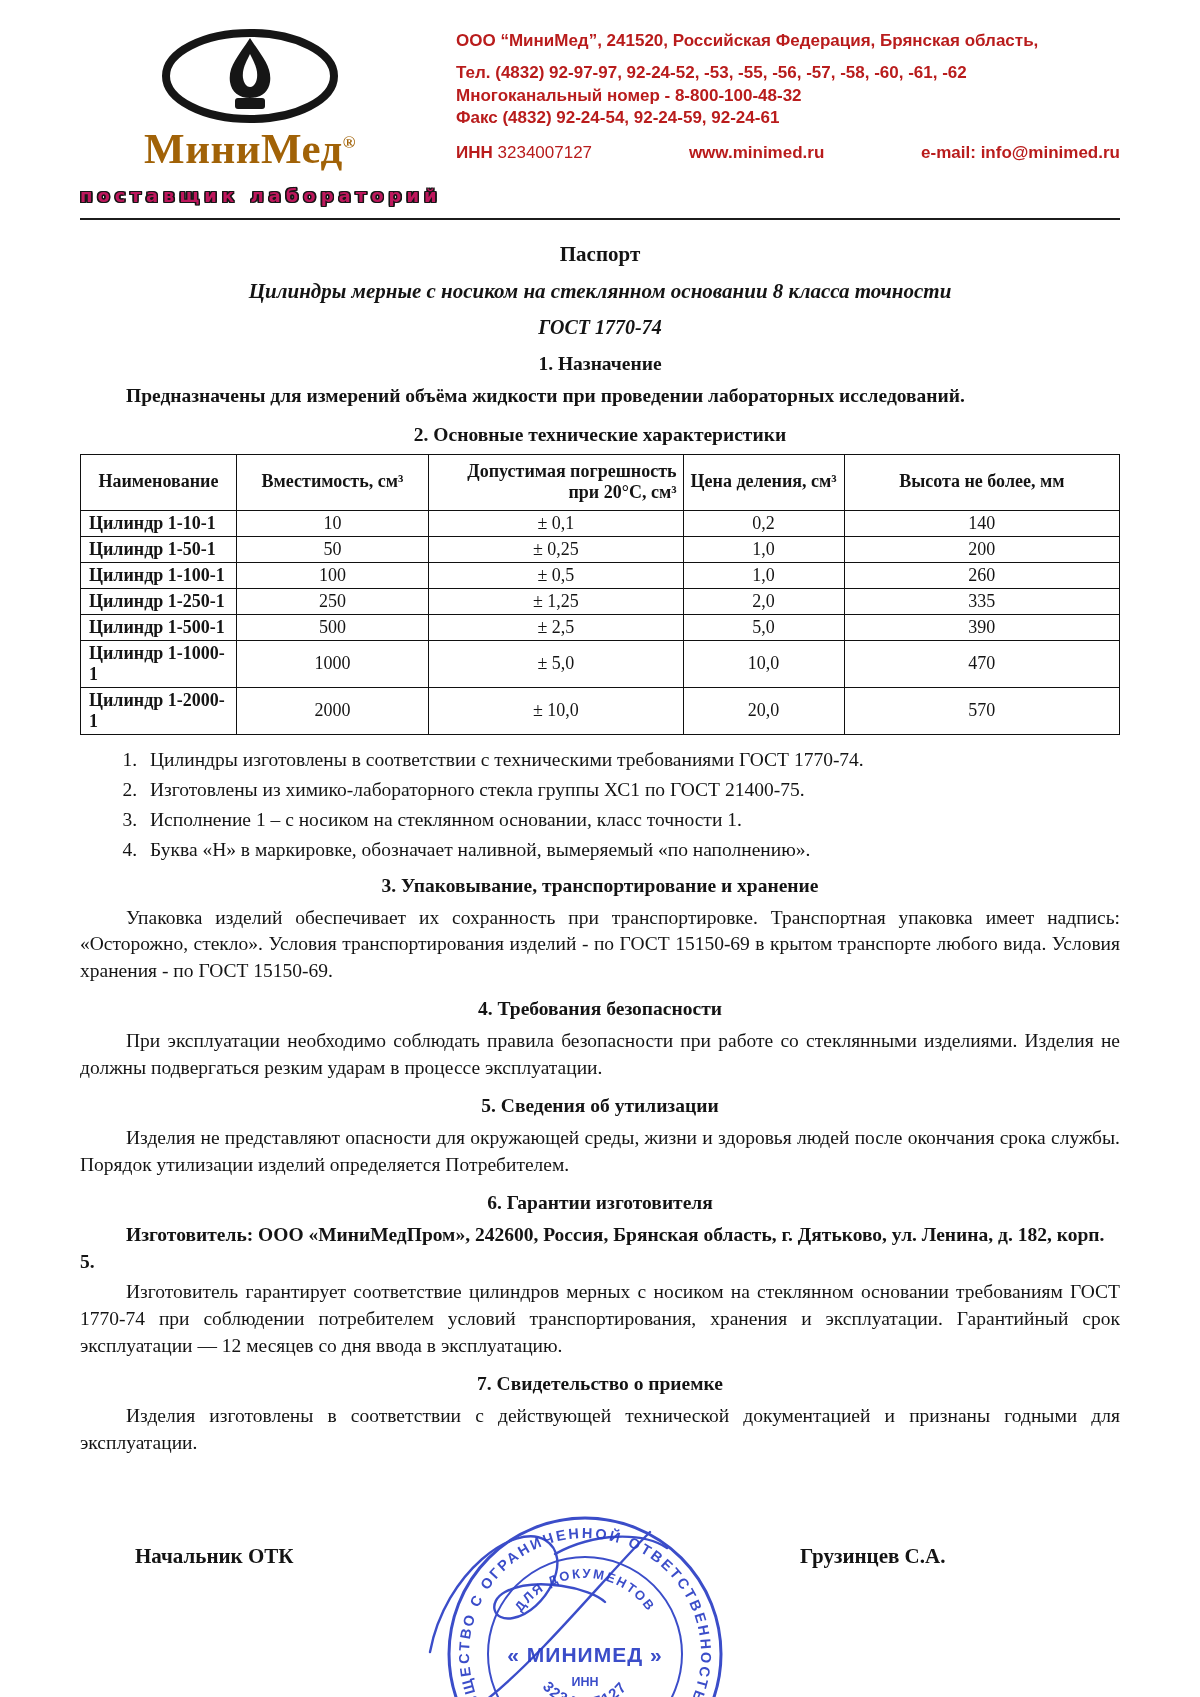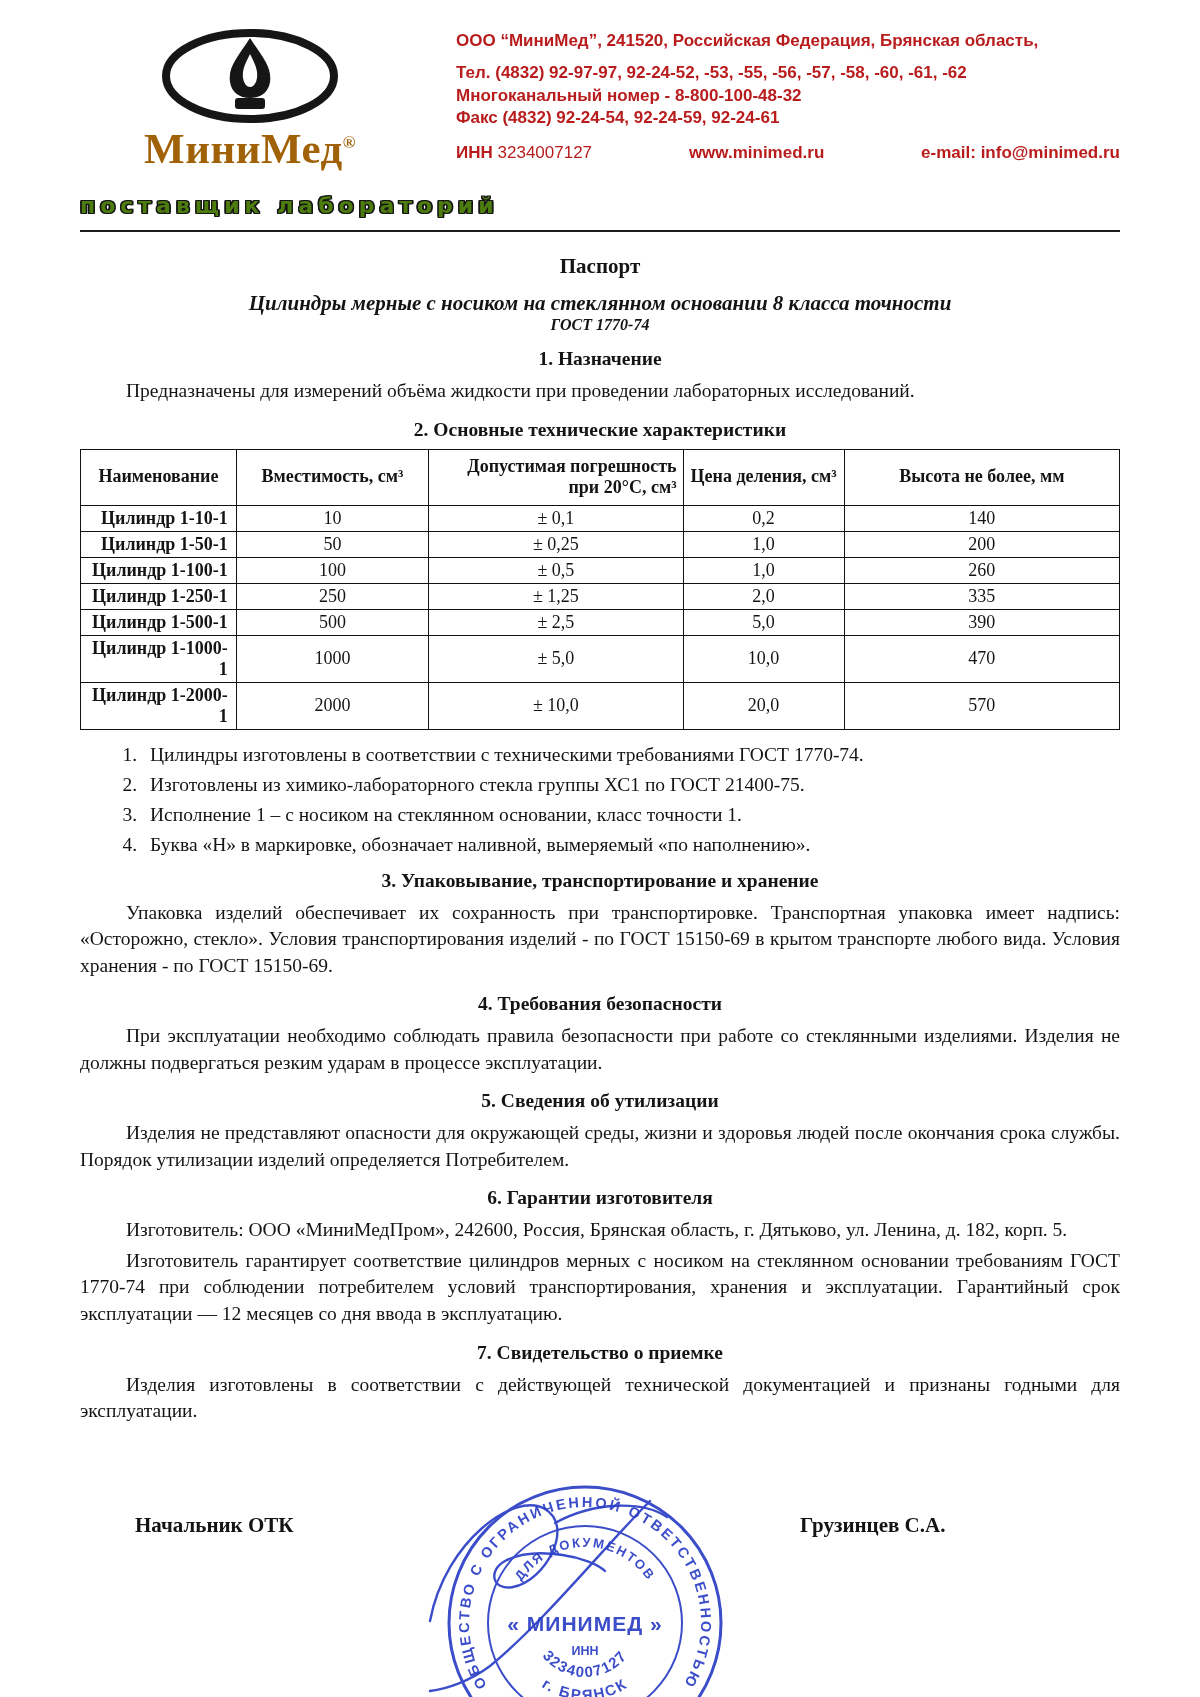--- a/index.html
+++ b/index.html
@@ -7,47 +7,47 @@
   body { width:1200px; font-family:"Liberation Serif", serif; color:#141414; }
   .page { width:1200px; height:1697px; padding:26px 80px 30px 80px; overflow:hidden; position:relative; background:#fff; }
 
   
   .letterhead { display:flex; align-items:flex-start; }
   .logo-block { width:340px; flex:0 0 340px; text-align:center; padding-top:2px; }
   .logo-oval { display:block; margin:0 auto; }
   .brand { font-family:Liberation Serif, serif; font-weight:bold; font-size:43px; line-height:1.05; letter-spacing:0.5px; color:#a16207; margin-top:2px; }
   .brand sup { font-size:17px; vertical-align:super; }
   .tagline {
-    margin-top:22px;
-    font-family:"DejaVu Sans", sans-serif; font-weight:bold; font-size:22px; letter-spacing:5px;
-    color:#4d7c0f;
+    margin-top:14px;
+    font-family:"DejaVu Sans", sans-serif; font-weight:bold; font-size:18px; letter-spacing:5px;
+    color:#be185d;
     text-shadow:-1.4px -1.4px 0 #161616, 1.4px -1.4px 0 #161616, -1.4px 1.4px 0 #161616, 1.4px 1.4px 0 #161616,
                 0 -1.4px 0 #161616, 0 1.4px 0 #161616, -1.4px 0 0 #161616, 1.4px 0 0 #161616;
     white-space:nowrap;
   }
   .company-info { flex:1 1 auto; padding-left:36px; padding-top:4px;
     font-family:"Liberation Sans", sans-serif; font-weight:bold; font-size:17px; line-height:1.32; color:#b91c1c; }
   .ci-gap { height:10px; }
   .inn-row { display:flex; justify-content:space-between; margin-top:12px; align-items:baseline; }
   .inn-row .inn-val { font-weight:normal; }
   .rule { border-bottom:2px solid #1c1c1c; margin-top:12px; }
 
   
   .doc-title { text-align:center; font-size:21px; font-weight:bold; margin-top:22px; }
   .doc-subtitle { text-align:center; font-size:21px; font-weight:bold; font-style:italic; margin-top:12px; }
-  .doc-gost { text-align:center; font-size:16px; font-weight:bold; font-style:italic; }
+  .doc-gost { text-align:center; font-size:20px; font-weight:bold; font-style:italic; margin-top:12px; }
   h3.sec { text-align:center; font-size:19.5px; font-weight:bold; margin:14px 0 8px 0; }
   p.body-text { font-size:19.5px; line-height:1.36; text-indent:46px; text-align:justify; margin-bottom:4px; }
-  p.no-justify { text-align:left; }
+  p.no-justify { text-align:left;font-weight:bold; }
 
   
   table.spec-table { width:100%; border-collapse:collapse; margin-top:6px; font-size:18px; }
   table.spec-table th, table.spec-table td { border:1.5px solid #111; padding:2px 8px; text-align:center; vertical-align:middle; }
   table.spec-table th { font-weight:bold; font-size:18px; padding:6px 6px; line-height:1.2; }
-  table.spec-table td:first-child { text-align:right; font-weight:bold; }
+  table.spec-table td:first-child { text-align:left; font-weight:bold; }
   table.spec-table th:nth-child(1) { width:15%; }
   table.spec-table th:nth-child(2) { width:18.5%; }
   table.spec-table th:nth-child(3) { width:24.5%;text-align:right; }
   table.spec-table th:nth-child(4) { width:15.5%; }
   table.spec-table th:nth-child(5) { width:26.5%; }
 
   ol.notes { margin:14px 0 8px 62px; font-size:19.5px; }
   ol.notes li { margin-bottom:8px; padding-left:8px; }
 
   

